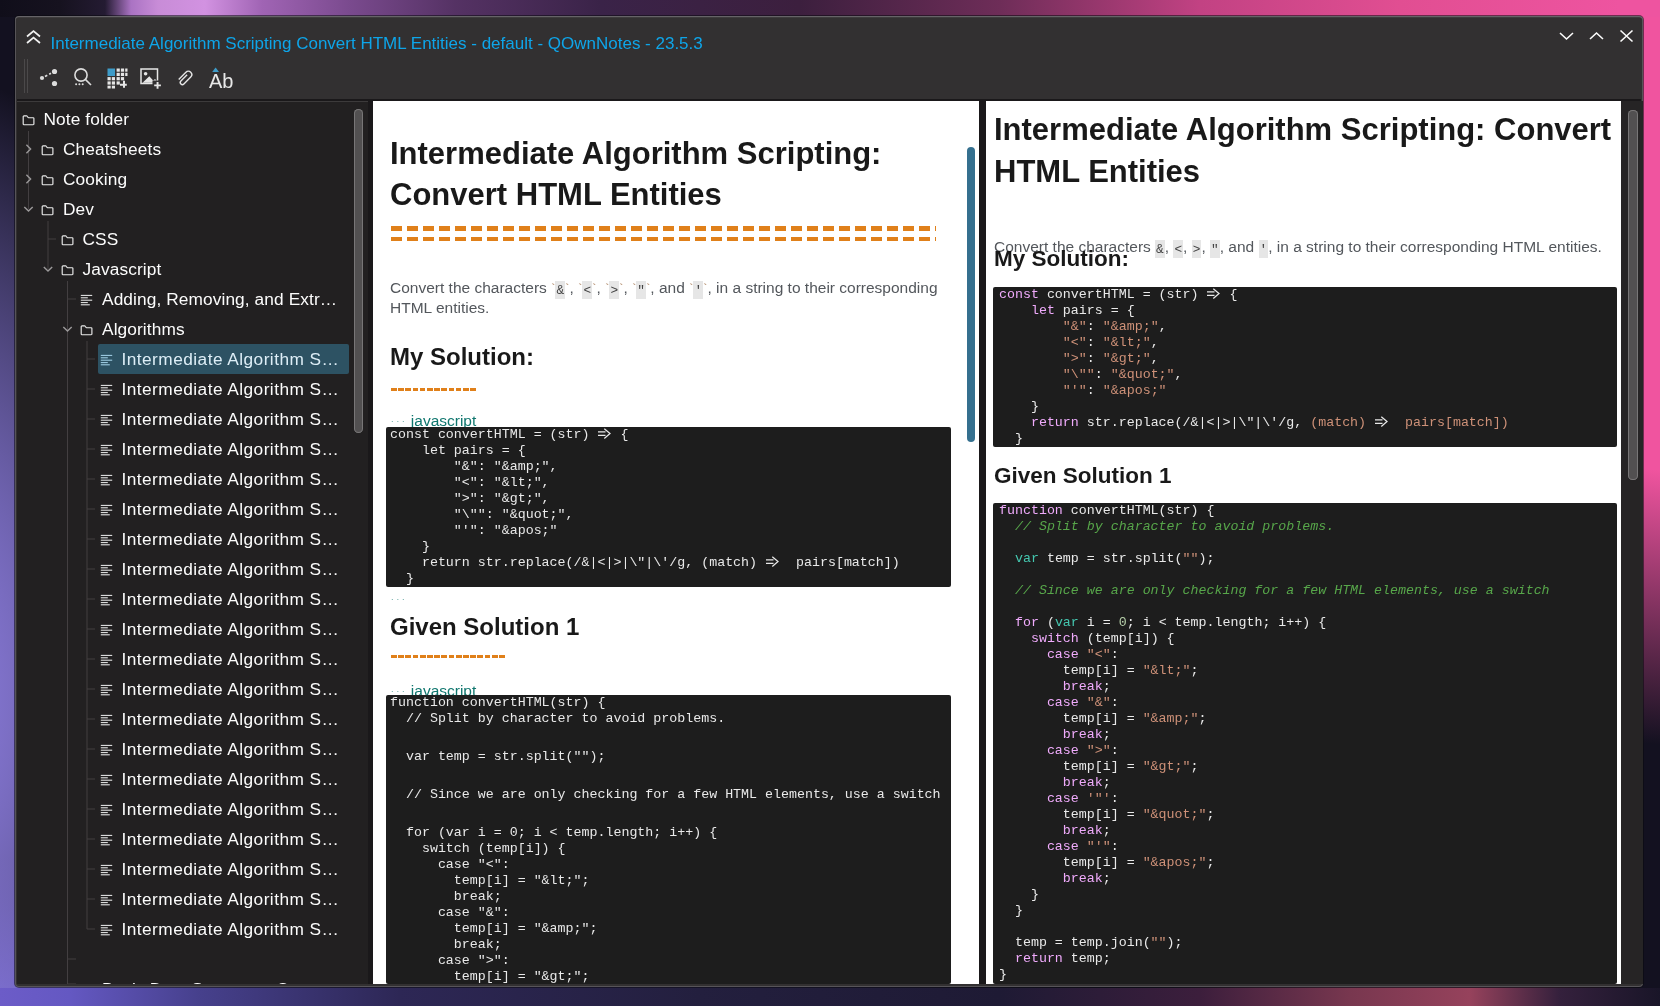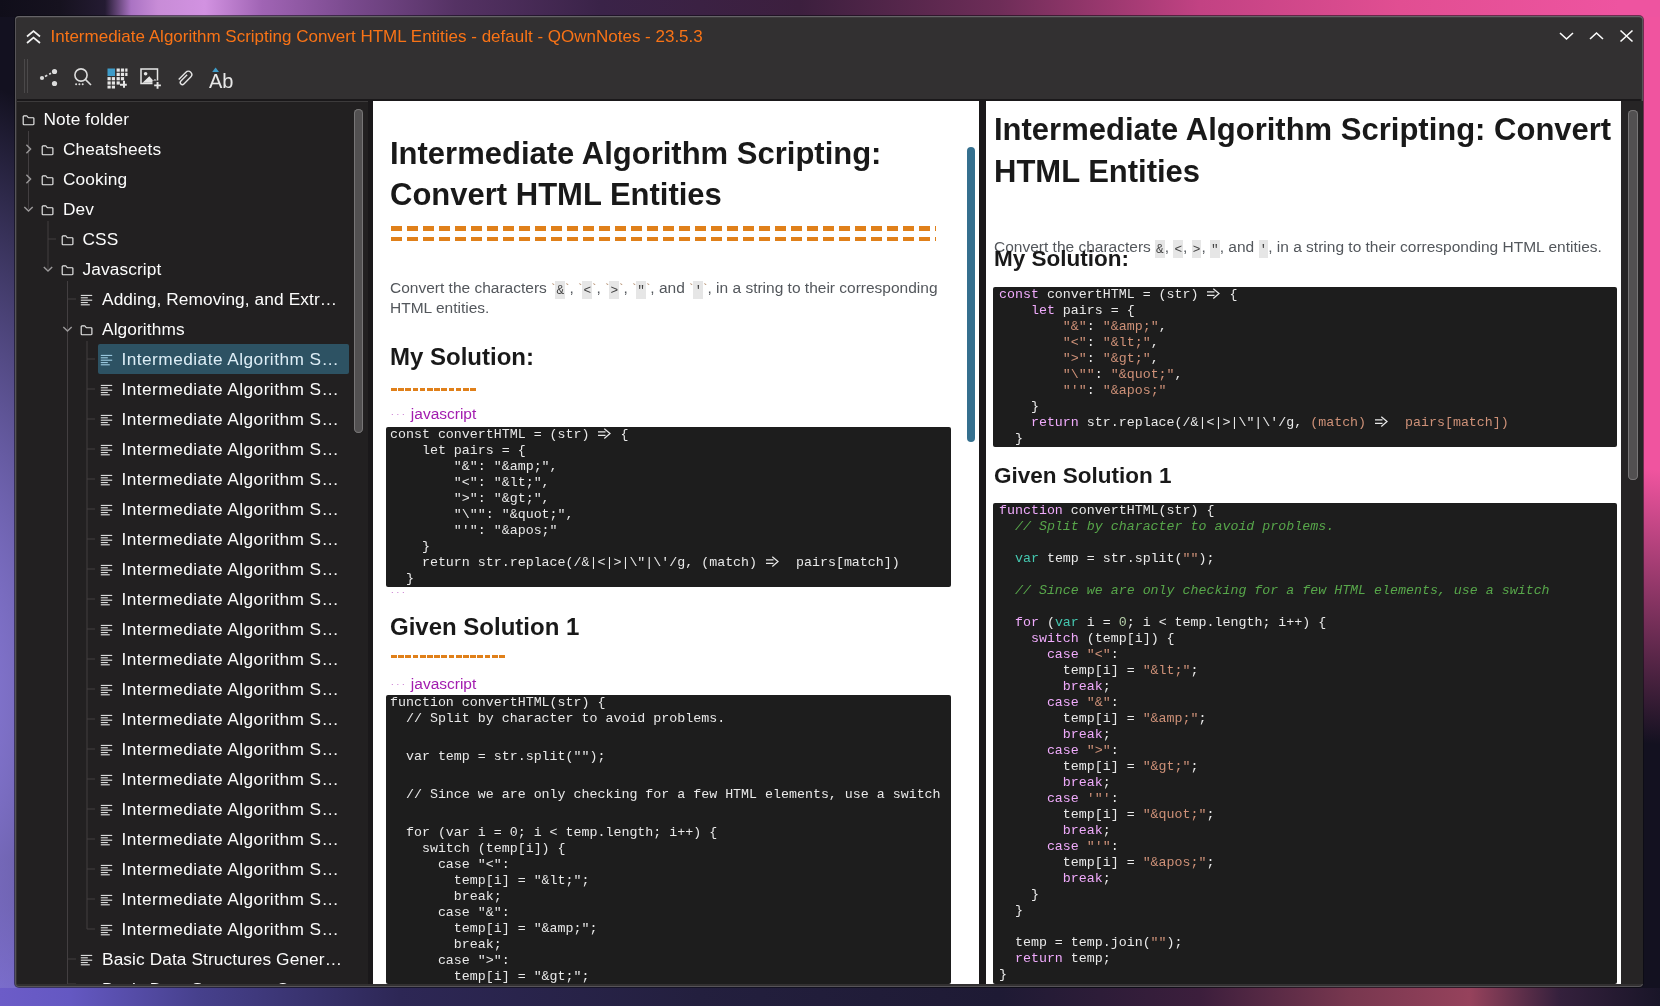--- a/index.html
+++ b/index.html
@@ -11,37 +11,37 @@
 radial-gradient(1250px 1060px at -400px 700px, #8b7cdc 28%, rgba(139,124,220,0) 66%),
 radial-gradient(430px 300px at -30px 1060px, rgba(112,100,210,1) 10%, rgba(112,100,210,0) 68%),
 radial-gradient(1250px 270px at 330px 1080px, rgba(82,70,152,0.8), rgba(82,70,152,0) 70%),
 radial-gradient(430px 290px at 1400px 1090px, rgba(212,86,126,0.95), rgba(212,86,126,0) 66%),
 #131120;}
 .abs{position:absolute;}
 
 #win{position:absolute;left:15px;top:16px;width:1628px;height:971px;background:#323031;border-radius:4px;box-shadow:0 0 0 1px rgba(10,10,14,.55), inset 0 0 0 1px rgba(138,136,144,.42), inset 0 1.5px 0 rgba(255,255,255,.12);}
 #content{position:absolute;left:2px;top:83px;width:1624px;height:885px;background:#1a181a;}
 
-#title{position:absolute;left:35.5px;top:11px;font-size:17px;line-height:20px;color:#f97316;white-space:pre;}
+#title{position:absolute;left:35.5px;top:18px;font-size:17px;line-height:20px;color:#0ea5e9;white-space:pre;}
 
 #tree{position:absolute;left:2px;top:85px;width:351px;height:883px;background:#222021;overflow:hidden;}
 #edit{position:absolute;left:358px;top:85px;width:606px;height:883px;background:#ffffff;overflow:hidden;}
 #prev{position:absolute;left:971px;top:85px;width:635px;height:883px;background:#ffffff;overflow:hidden;}
 #ptrack{position:absolute;left:1606px;top:85px;width:22px;height:883px;background:#262425;}
 
 .trow{position:absolute;left:0;height:30px;display:flex;align-items:center;color:#fcfcfc;font-size:17.3px;letter-spacing:0.1px;white-space:pre;}
 .sel{position:absolute;left:81px;top:243px;width:251px;height:30px;background:#2d5263;border-radius:2px;}
 .fold{flex:0 0 auto;margin-right:9px;}
 .thumb{position:absolute;border-radius:4.5px;background:#525051;box-shadow:inset 0 0 0 1px #787677;}
 
 .code{position:absolute;background:#1d1d1d;font-family:"Liberation Mono",monospace;font-size:13.3px;line-height:16px;color:#e9e9e9;white-space:pre;border-radius:2px;}
 .cl{height:16px;}
 .bl{height:22px;}
 .k{color:#f0abfc}.t{color:#45c8b0}.s{color:#ce9178}.cm{color:#57a64a;font-style:italic}.n{color:#b5cea8}
-.org{color:#a21caf;}
+.org{color:#0f766e;margin-top:7px;}
 .icode{background:#e6e6e6;color:#434343;font-family:"Liberation Mono",monospace;font-size:12.8px;padding:1.5px 1px;}
 .bt{color:#b08968;font-family:"Liberation Mono",monospace;font-size:12.5px;margin:0 -1.6px;}
 svg{display:block;}
 .arr2{display:inline-block;vertical-align:-2px;}
 #bgtop{position:absolute;left:0;top:0;width:1660px;height:17px;background:linear-gradient(90deg,#100e1a 0px,#16121f 60px,#241b32 105px,#aa73c3 131px,#c88cd7 158px,#d292e1 205px,#a064b4 262px,#7a4a8e 350px,#553264 455px,#3a2348 600px,#3c1f3e 800px,#6e2d58 1000px,#c24283 1200px,#e14e92 1400px,#ee54a0 1620px,#ee54a0 1660px);}
 #bgbot{position:absolute;left:0;top:988px;width:1660px;height:18px;background:linear-gradient(90deg,#6c5cc8 0px,#6458c2 70px,#46408c 200px,#2d2755 400px,#231f3e 700px,#1e1a34 1000px,#3c1e3c 1200px,#78374f 1350px,#96425c 1470px,#34203c 1560px,#191528 1660px);}
 </style>
 </head>
 <body>
 <div id="bgtop"></div>
@@ -361,29 +361,20 @@
           </svg></span><span style="letter-spacing:0.45px">Intermediate Algorithm S…</span></div>
       <div class="trow" style="top:813px;left:82.5px;"><span class="fold"><svg width="13" height="13" viewBox="0 0 13 13">
             <g stroke="#ececec" stroke-width="1.05">
               <path d="M0.8 2.4 h11.4"></path>
               <path d="M0.8 4.8 h7"></path>
               <path d="M0.8 7.2 h11.4"></path>
               <path d="M0.8 9.6 h7"></path>
               <path d="M0.8 11.8 h9"></path>
             </g>
           </svg></span><span style="letter-spacing:0.45px">Intermediate Algorithm S…</span></div>
-      <div class="trow" style="top:843px;left:63px;"><span class="fold"><svg width="13" height="13" viewBox="0 0 13 13">
-            <g stroke="#ececec" stroke-width="1.05">
-              <path d="M0.8 2.4 h11.4"></path>
-              <path d="M0.8 4.8 h7"></path>
-              <path d="M0.8 7.2 h11.4"></path>
-              <path d="M0.8 9.6 h7"></path>
-              <path d="M0.8 11.8 h9"></path>
-            </g>
-          </svg></span><span>Basic Data Structures Gener…</span></div>
       <div class="trow" style="top:873px;left:63px;"><span class="fold"><svg width="13" height="13" viewBox="0 0 13 13">
             <g stroke="#ececec" stroke-width="1.05">
               <path d="M0.8 2.4 h11.4"></path>
               <path d="M0.8 4.8 h7"></path>
               <path d="M0.8 7.2 h11.4"></path>
               <path d="M0.8 9.6 h7"></path>
               <path d="M0.8 11.8 h9"></path>
             </g>
           </svg></span><span>Basic Data Structures G…</span></div>
       <div class="thumb" style="left:337px;top:8px;width:9px;height:324px;"></div>

